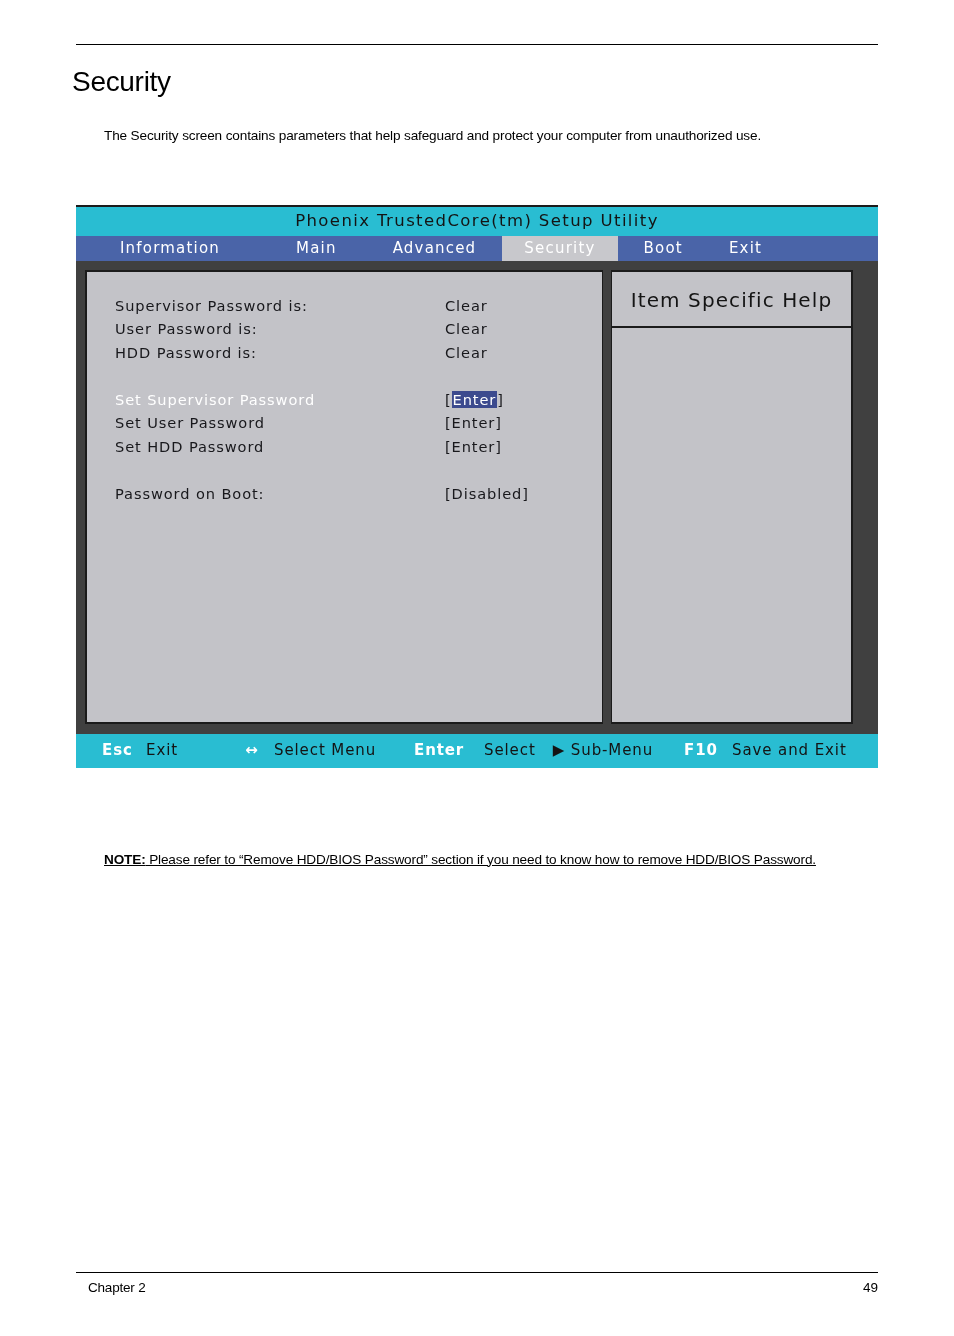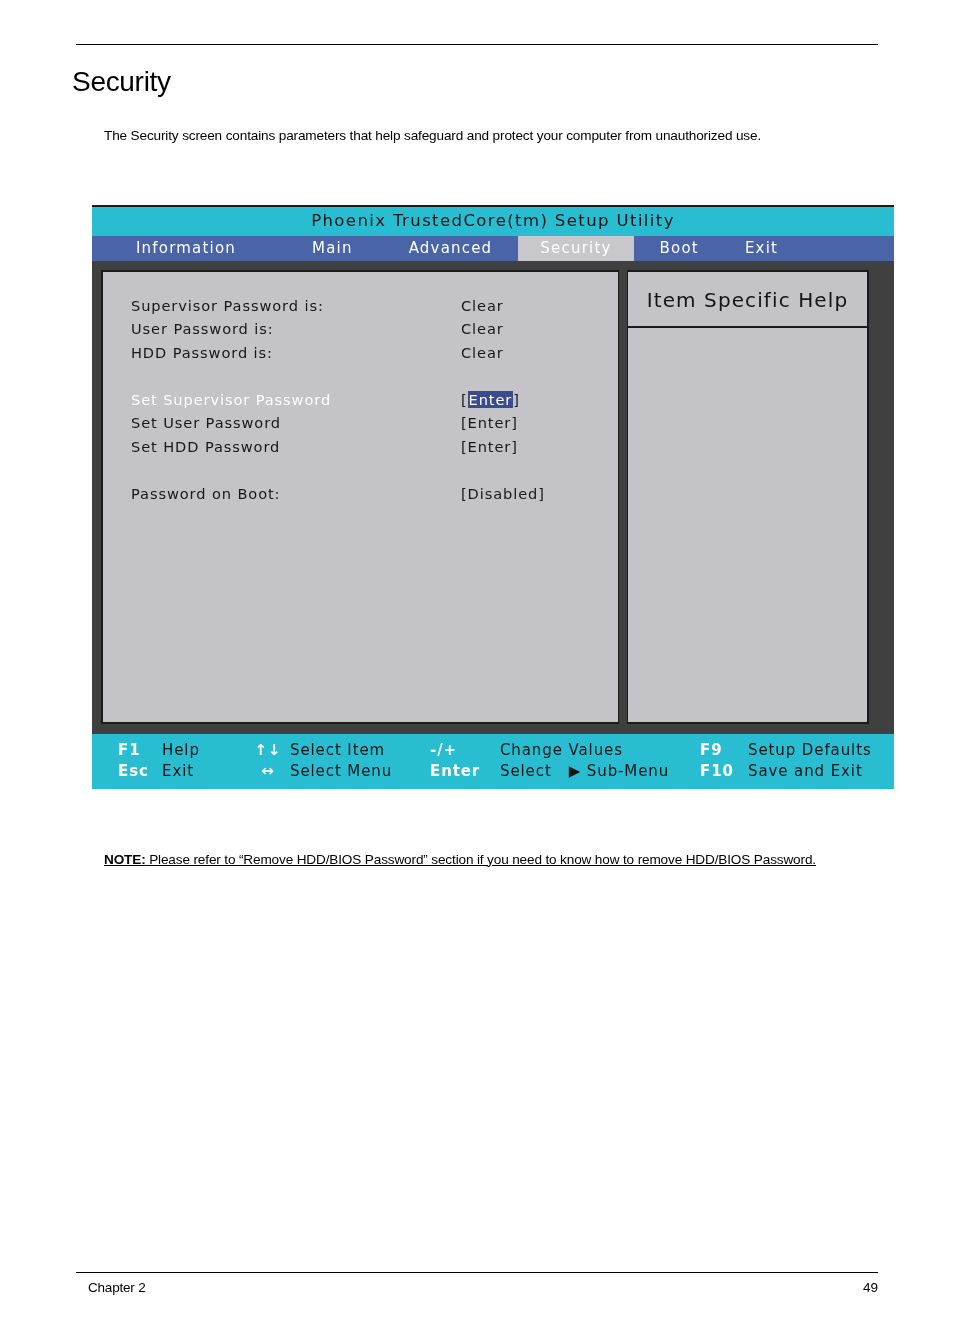--- a/index.html
+++ b/index.html
@@ -77,21 +77,21 @@
     letter-spacing: -0.15px;
     text-indent: -40px;
     padding-left: 40px;
     text-decoration: underline;
   }
   .note b { font-weight: bold; }
 
   
   .bios {
     position: absolute;
-    left: 92px;
+    left: 76px;
     top: 205px;
     width: 802px;
     background: #c3c3c8;
     border-top: 2px solid #1b1b1b;
     box-sizing: border-box;
     font-family: "DejaVu Sans", sans-serif;
   }
   .bios-title {
     background: #29bdd2;
     color: #141414;
@@ -281,30 +281,20 @@
     </div>
 
     <div class="panel-help">
       <div class="help-title">Item Specific Help</div>
     </div>
 
   </div>
 
   <div class="bios-keys">
     <div class="keys-row">
-      <span class="k c1">F1</span>
-      <span class="c2">Help</span>
-      <span class="k c3">↑↓</span>
-      <span class="c4">Select Item</span>
-      <span class="k c5">-/+</span>
-      <span class="c6">Change Values</span>
-      <span class="k c7">F9</span>
-      <span class="c8">Setup Defaults</span>
-    </div>
-    <div class="keys-row">
       <span class="k c1">Esc</span>
       <span class="c2">Exit</span>
       <span class="k c3">↔</span>
       <span class="c4">Select Menu</span>
       <span class="k c5">Enter</span>
       <span class="c6"><span>Select</span>&nbsp;&nbsp;&nbsp;<span>▶ Sub-Menu</span></span>
       <span class="k c7">F10</span>
       <span class="c8">Save and Exit</span>
     </div>
   </div>

